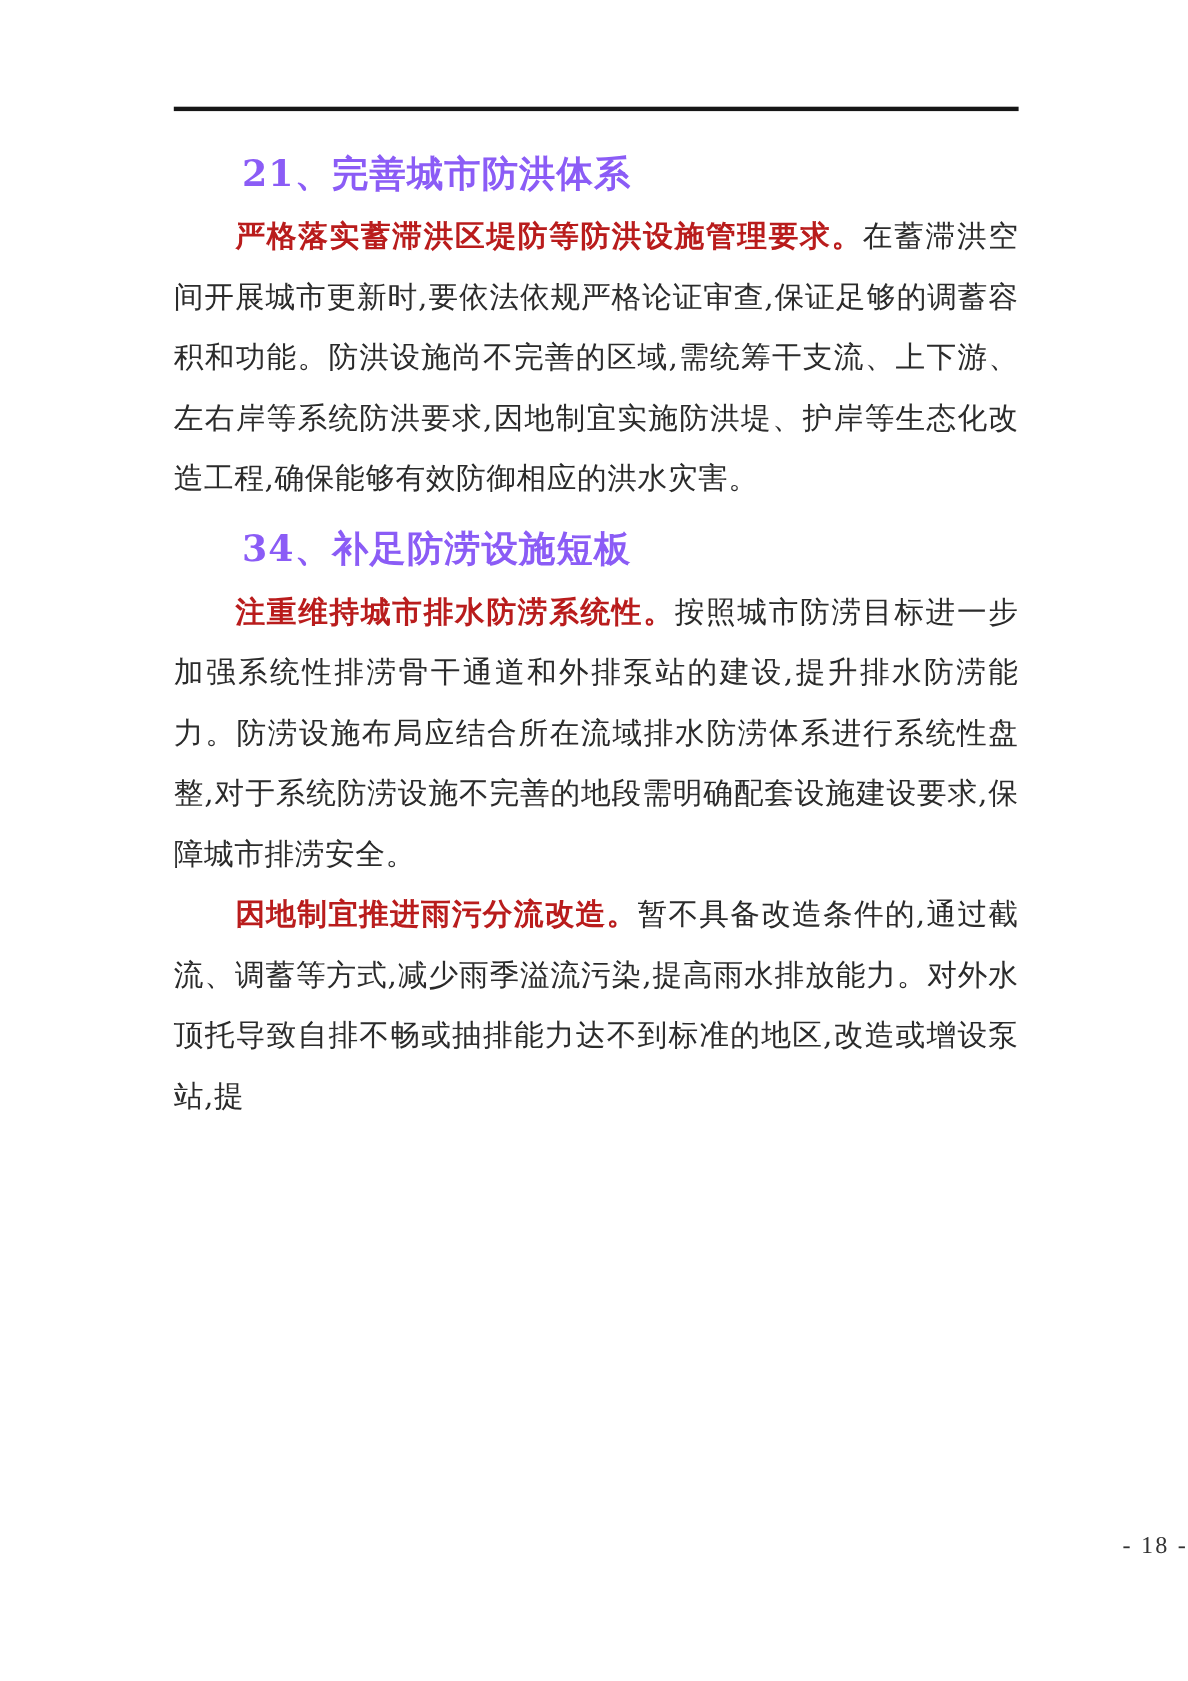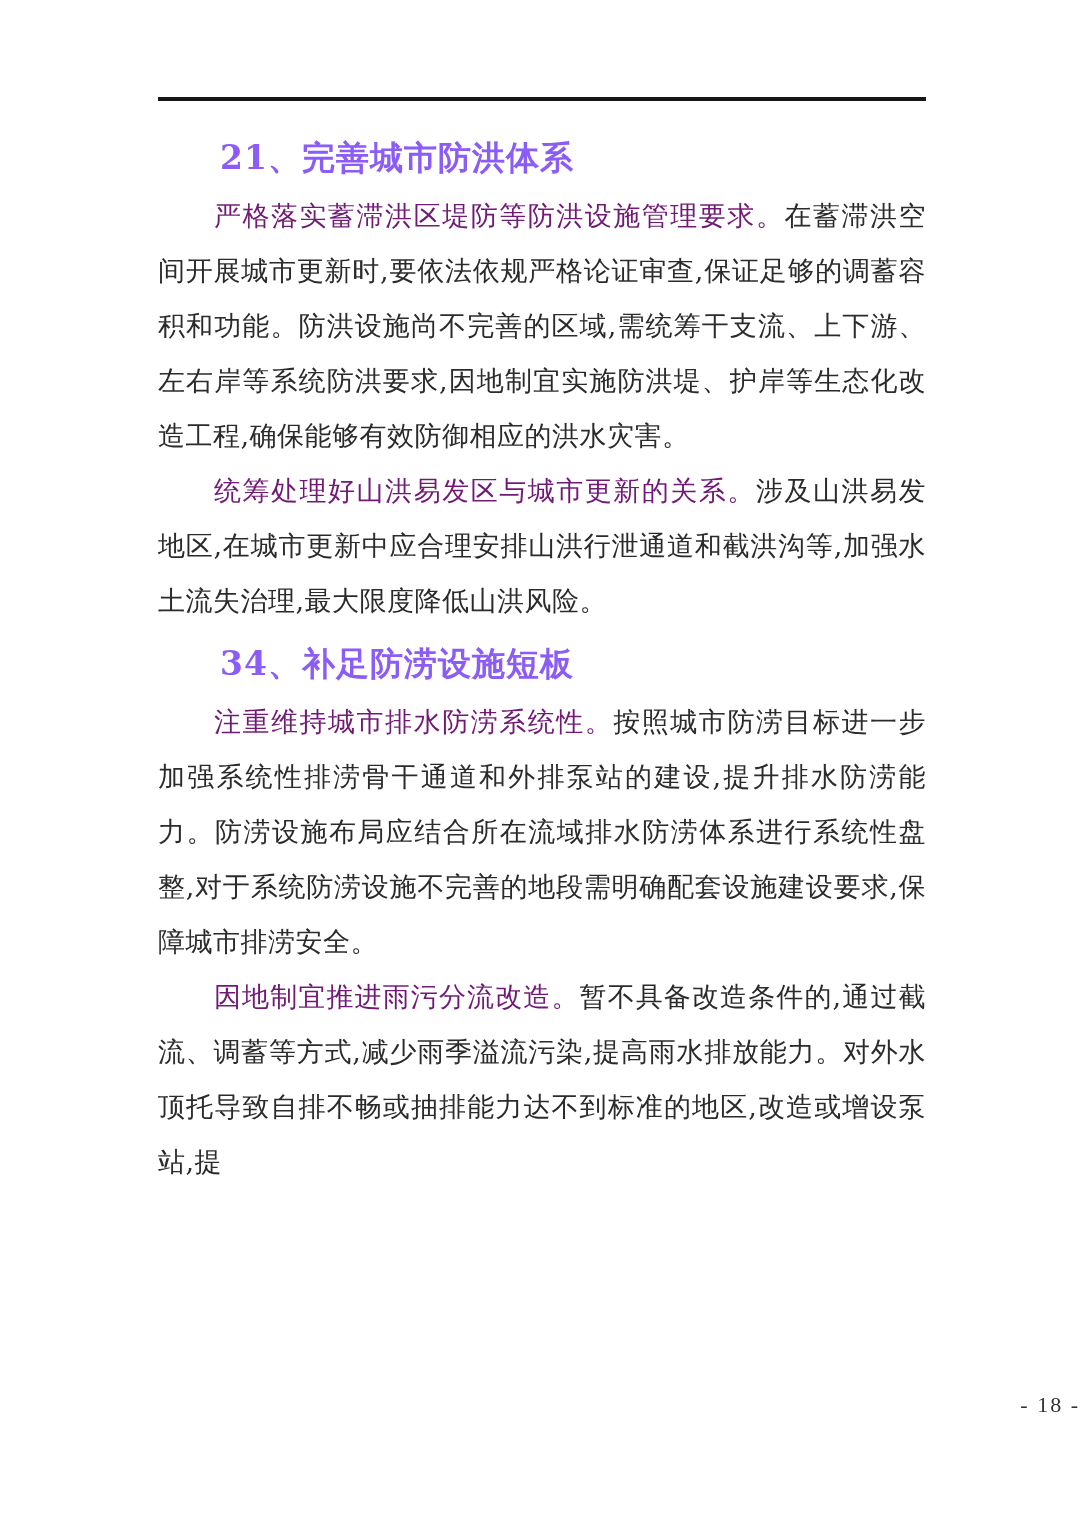--- a/index.html
+++ b/index.html
@@ -43,22 +43,22 @@
   p.para {
     margin: 0;
     font-size: 27px;
     line-height: 55px;
     text-align: justify;
     text-indent: 56px;
     color: #2b2b2b;
     letter-spacing: 0.5px;
   }
   p.para .lead {
-    font-weight: normal;
-    color: #701a75;
+    font-weight: bold;
+    color: #b91c1c;
   }
   .footer {
     position: absolute;
     left: 0;
     right: 0;
     top: 1392px;
     text-align: right;
     font-size: 22px;
     color: #333333;
     font-family: "Liberation Serif", "DejaVu Serif", serif;
@@ -70,21 +70,20 @@
 
 <div class="page">
   <div class="content">
 
     <div class="top-rule"></div>
 
     <h2 class="section-heading heading-21">21、完善城市防洪体系</h2>
 
     <p class="para"><span class="lead">严格落实蓄滞洪区堤防等防洪设施管理要求。</span><span>在蓄滞洪空间开展城市更新时,要依法依规严格论证审查,保证足够的调蓄容积和功能。防洪设施尚不完善的区域,需统筹干支流、上下游、左右岸等系统防洪要求,因地制宜实施防洪堤、护岸等生态化改造工程,确保能够有效防御相应的洪水灾害。</span></p>
 
-    <p class="para"><span class="lead">统筹处理好山洪易发区与城市更新的关系。</span><span>涉及山洪易发地区,在城市更新中应合理安排山洪行泄通道和截洪沟等,加强水土流失治理,最大限度降低山洪风险。</span></p>
 
     <h2 class="section-heading heading-22">34、补足防涝设施短板</h2>
 
     <p class="para"><span class="lead">注重维持城市排水防涝系统性。</span><span>按照城市防涝目标进一步加强系统性排涝骨干通道和外排泵站的建设,提升排水防涝能力。防涝设施布局应结合所在流域排水防涝体系进行系统性盘整,对于系统防涝设施不完善的地段需明确配套设施建设要求,保障城市排涝安全。</span></p>
 
 
     <p class="para"><span class="lead">因地制宜推进雨污分流改造。</span><span>暂不具备改造条件的,通过截流、调蓄等方式,减少雨季溢流污染,提高雨水排放能力。对外水顶托导致自排不畅或抽排能力达不到标准的地区,改造或增设泵站,提</span></p>
 
   </div>
 

